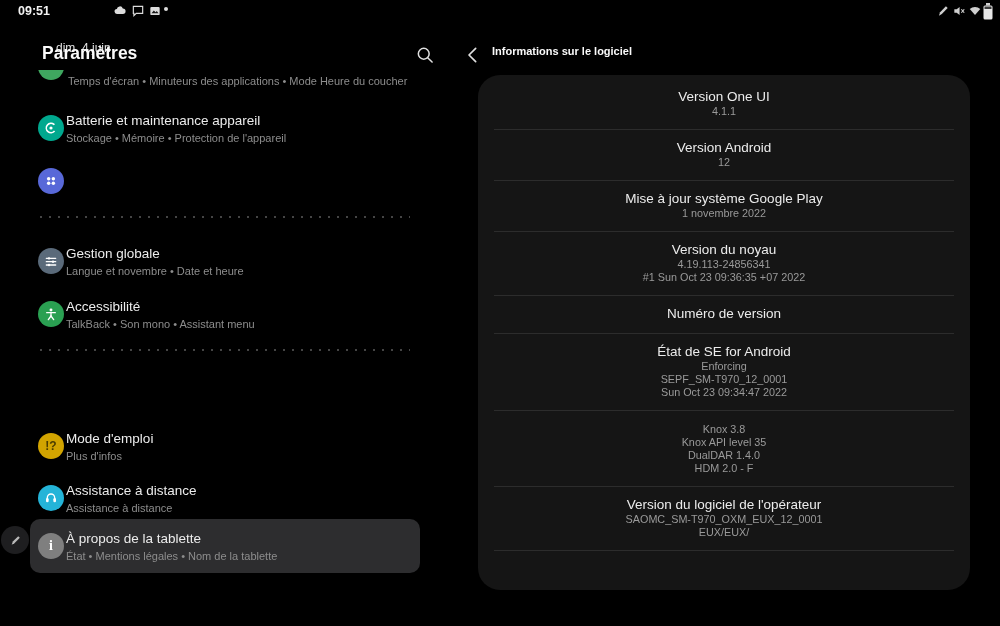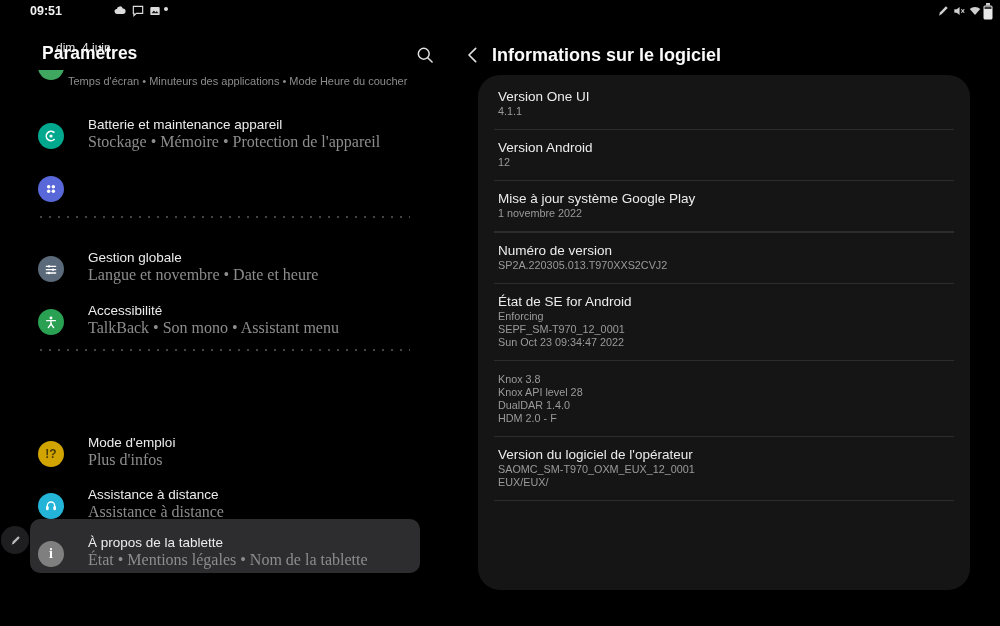--- a/index.html
+++ b/index.html
@@ -1,53 +1,53 @@
 <!DOCTYPE html>
 <html><head>
 <meta charset="utf-8">
 <style>
   * { margin:0; padding:0; box-sizing:border-box; }
   html,body { width:1000px; height:626px; background:#000; overflow:hidden;
     font-family:"Liberation Sans", sans-serif; color:#e8e8e8; }
 
   
   #status-bar { position:absolute; top:0; left:0; width:1000px; height:22px; }
-  #sb-time { position:absolute; left:30px; top:4px; font-size:12.5px; font-weight:bold; color:#f2f2f2;text-align:right; }
+  #sb-time { position:absolute; left:18px; top:4px; font-size:12.5px; font-weight:bold; color:#f2f2f2;text-align:right; }
   #sb-date { position:absolute; left:56px; top:4.5px; font-size:12px; color:#e2e2e2;margin-top:36px; }
   .sb-ic { position:absolute; top:4px; width:14px; height:14px; }
   .sb-ic svg { display:block; }
 
   
   #left-title { position:absolute; left:30px; top:43px; font-size:17.5px; font-weight:bold; color:#fafafa;margin-left:12px; }
   #search-btn { position:absolute; left:415px; top:45px; width:20px; height:20px; cursor:pointer; }
 
   #left-list { position:absolute; left:0; top:70px; width:455px; height:512px; overflow:hidden; }
-  .l-item { position:absolute; left:38px; display:flex; align-items:flex-end; gap:24px; height:42px; width:382px; }
+  .l-item { position:absolute; left:38px; display:flex; align-items:center; gap:2px; height:42px; width:382px; }
   .licon { width:26px; height:26px; border-radius:50%; flex:0 0 26px;
            display:flex; align-items:center; justify-content:center; }
   .licon svg { display:block; }
   .licon .glyph { color:#fff; font-size:12px; font-weight:bold; }
   .lt { display:block; font-size:13.5px; color:#ececec; line-height:17px; white-space:nowrap; }
-  .ls { display:block; font-size:16px; color:#8d8d8d; line-height:14px; margin-top:2px; white-space:nowrap;font-family:Liberation Serif, serif; }
+  .ls { display:block; font-size:11px; color:#8d8d8d; line-height:14px; margin-top:2px; white-space:nowrap; }
   .dotted-div { position:absolute; left:40px; width:370px; height:2px;
     background:repeating-linear-gradient(90deg,#454545 0 2px,transparent 2px 9px); }
   #selected-bg { position:absolute; left:30px; top:449px; width:390px; height:54px;
     background:#2d2d2f; border-radius:10px; }
   #partial-icon { position:absolute; left:38px; top:-16px; width:26px; height:26px;
     border-radius:50%; background:#3fa75f; }
   #partial-sub { position:absolute; left:68px; top:5px; font-size:11px; color:#8d8d8d; white-space:nowrap; }
 
   #edge-pen { position:absolute; left:1px; top:526px; width:28px; height:28px; border-radius:50%;
     background:#1e1e20; display:flex; align-items:center; justify-content:center; cursor:pointer; }
 
   
   #r-back { position:absolute; left:464px; top:45px; width:20px; height:20px; cursor:pointer; }
-  #r-title { position:absolute; left:492px; top:45px; font-size:18px; font-weight:bold; color:#fafafa; }
+  #r-title { position:absolute; left:492px; top:45px; font-size:11px; font-weight:bold; color:#fafafa; }
   #info-card { position:absolute; left:478px; top:75px; width:492px; height:515px;
-    background:#151515; border-radius:22px; overflow:hidden; padding-top:4px; }
+    background:#151515; border-radius:22px; overflow:hidden; padding-top:4px;text-align:center; }
   .r-item { padding:9px 20px 11px 20px; cursor:pointer; }
   .rt { font-size:13.5px; color:#ececec; line-height:17px; }
   .rl { font-size:10.8px; color:#9a9a9a; line-height:13px; }
   .rl:first-of-type { margin-top:3px; }
   .r-div { height:1px; background:#2c2c2c; margin:0 16px; }
 
   
   #taskbar { position:absolute; left:0; top:590px; width:1000px; height:36px; }
 </style>
 </head>
@@ -239,36 +239,40 @@
   <div class="r-item">
     <div class="rt">Version Android</div>
     <div class="rl">12</div>
   </div>
   <div class="r-div"></div>
   <div class="r-item">
     <div class="rt">Mise à jour système Google Play</div>
     <div class="rl">1 novembre 2022</div>
   </div>
   <div class="r-div"></div>
+  <div class="r-item">
+    <div class="rt">Version du noyau</div>
+    <div class="rl">4.19.113-24856341</div>
+    <div class="rl">#1 Sun Oct 23 09:36:35 +07 2022</div>
+  </div>
   <div class="r-div"></div>
   <div class="r-item">
     <div class="rt">Numéro de version</div>
-    <div class="rl">SP2A.220305.013.T970XXS2CVJ2</div>
   </div>
   <div class="r-div"></div>
   <div class="r-item">
     <div class="rt">État de SE for Android</div>
     <div class="rl">Enforcing</div>
     <div class="rl">SEPF_SM-T970_12_0001</div>
     <div class="rl">Sun Oct 23 09:34:47 2022</div>
   </div>
   <div class="r-div"></div>
   <div class="r-item">
     <div class="rl">Knox 3.8</div>
-    <div class="rl">Knox API level 28</div>
+    <div class="rl">Knox API level 35</div>
     <div class="rl">DualDAR 1.4.0</div>
     <div class="rl">HDM 2.0 - F</div>
   </div>
   <div class="r-div"></div>
   <div class="r-item">
     <div class="rt">Version du logiciel de l'opérateur</div>
     <div class="rl">SAOMC_SM-T970_OXM_EUX_12_0001</div>
     <div class="rl">EUX/EUX/</div>
   </div>
   <div class="r-div"></div>

